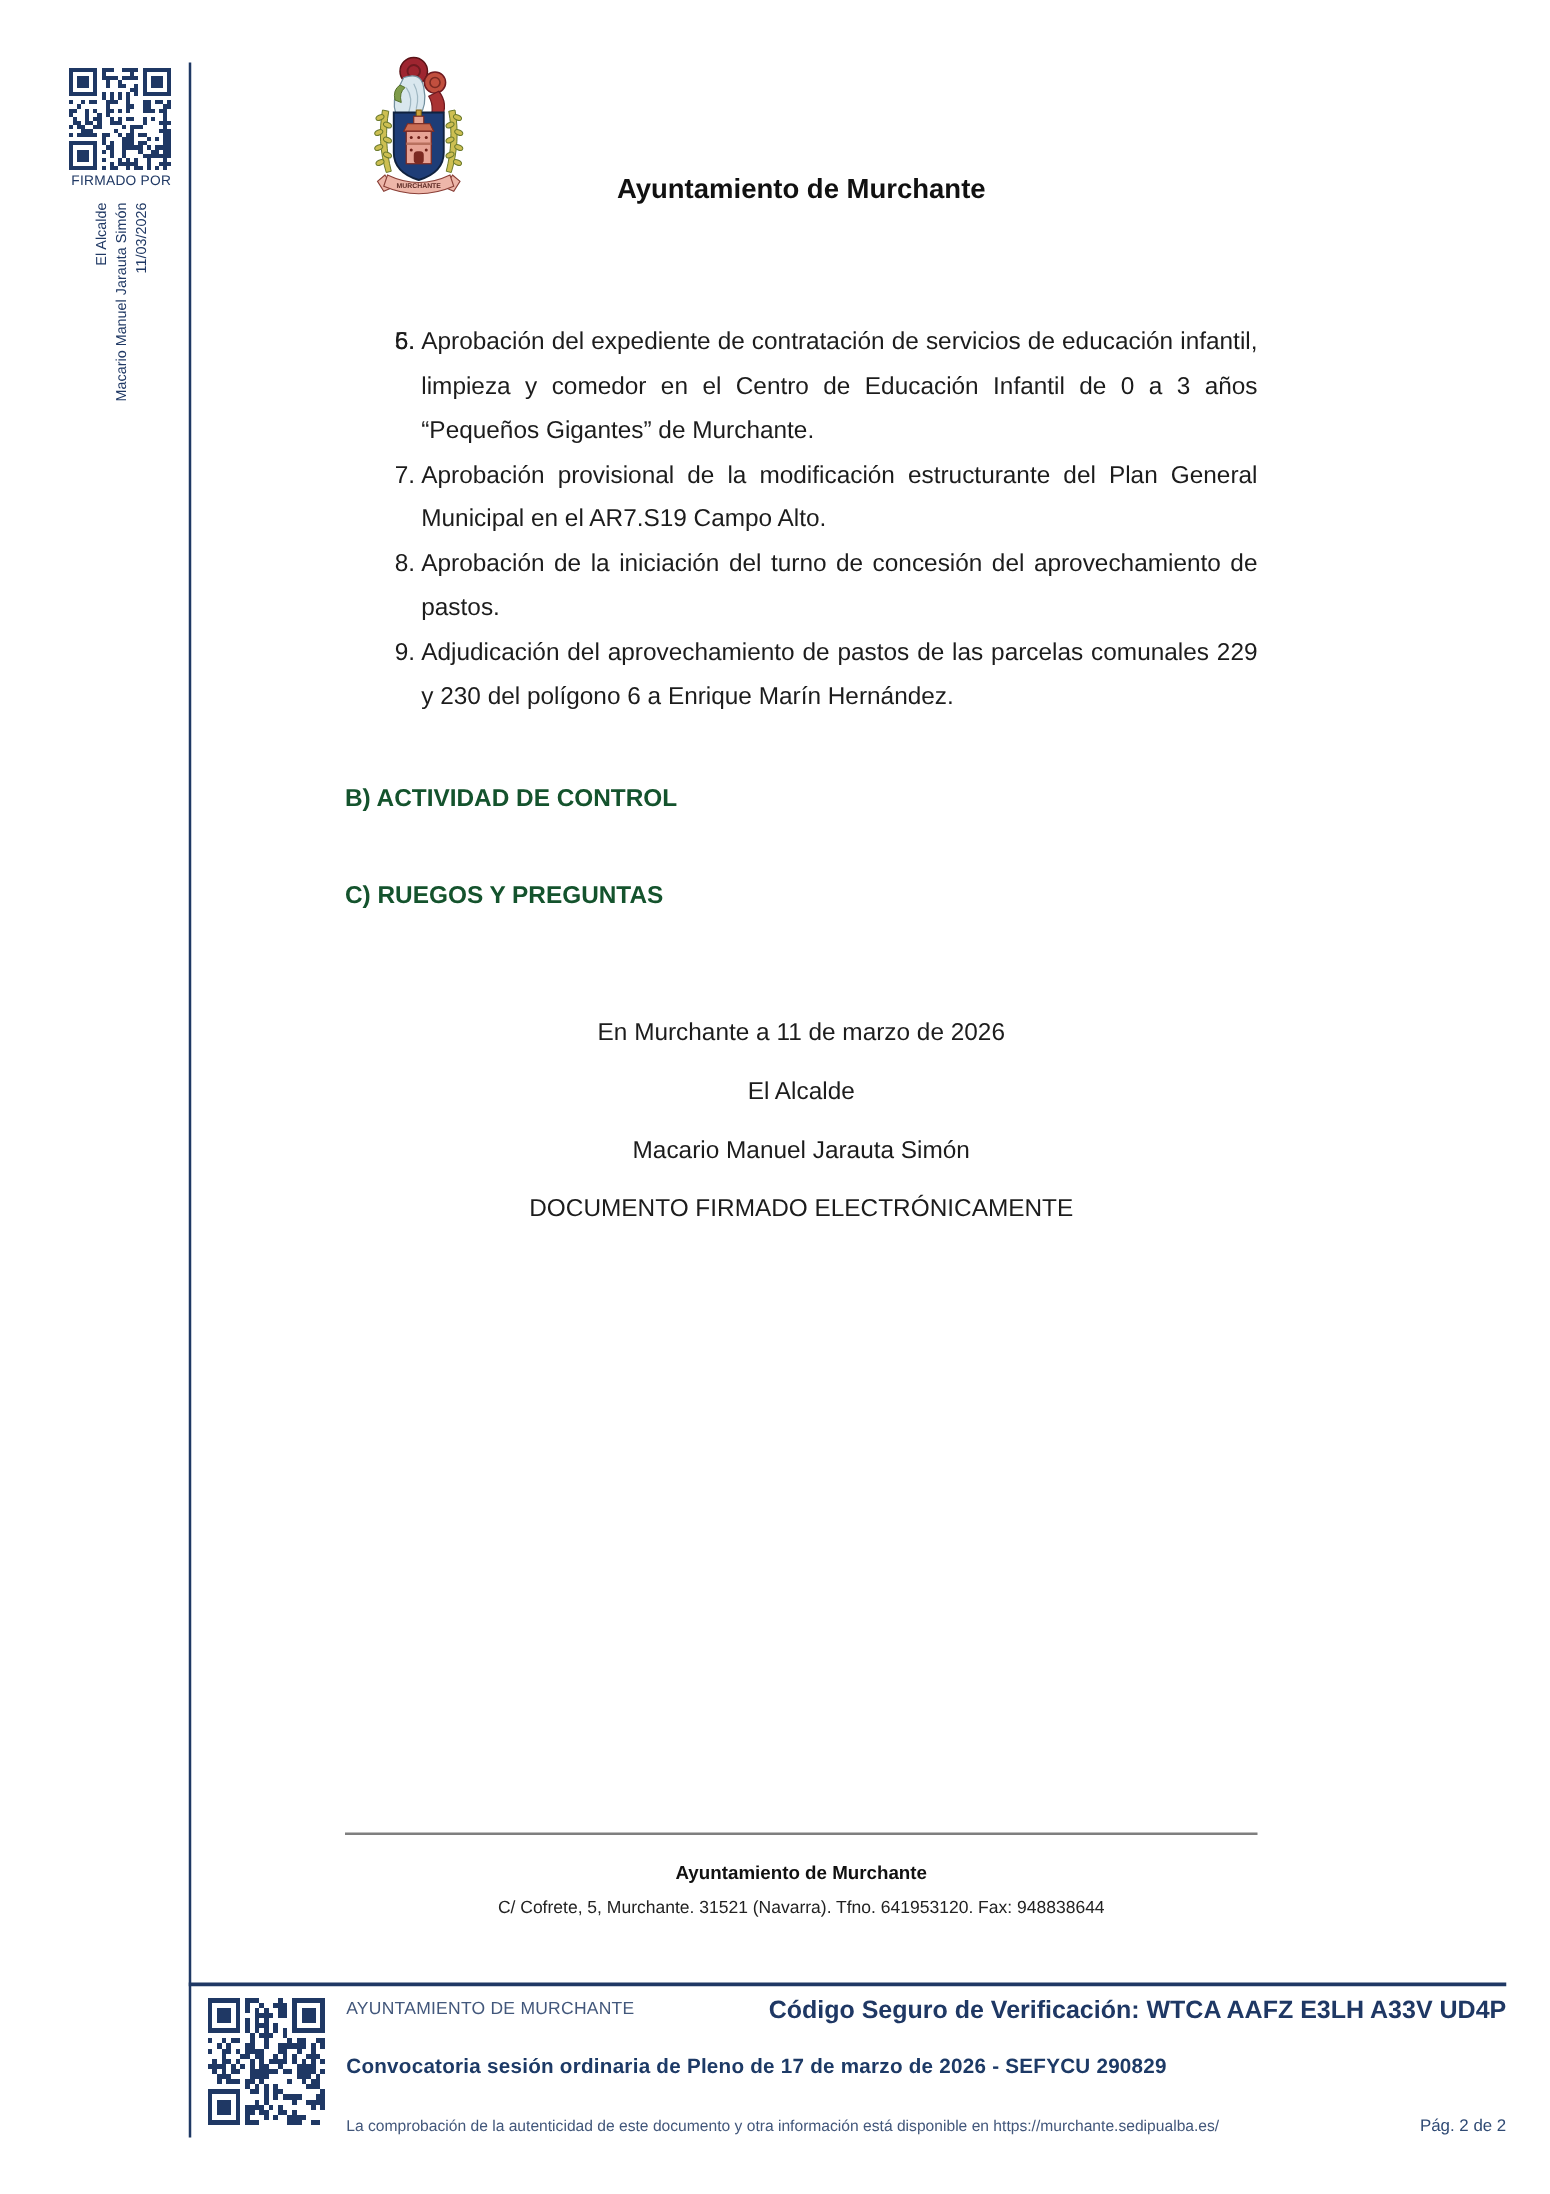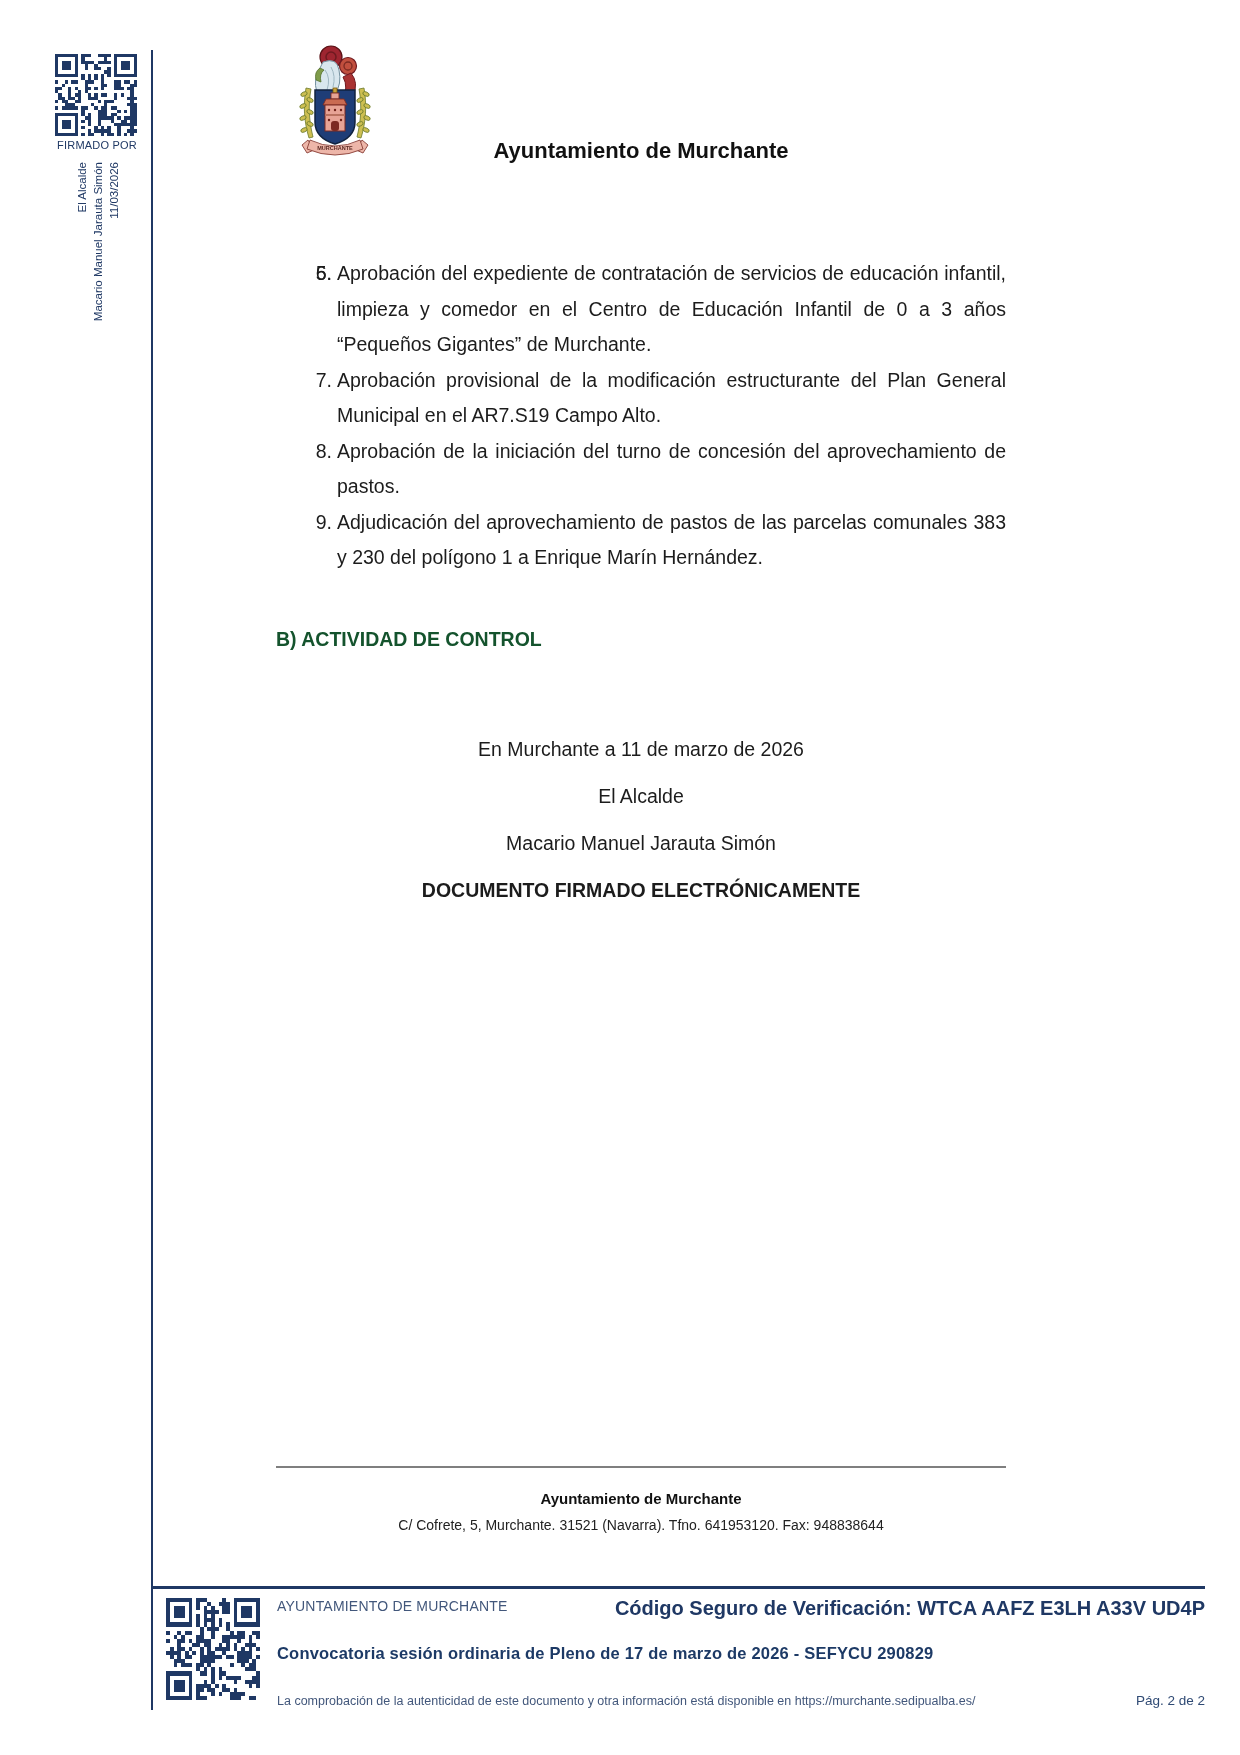--- a/index.html
+++ b/index.html
@@ -26,21 +26,21 @@
   .agenda-item{position:relative;padding-left:61px;text-align:justify;}
   .agenda-item .num{position:absolute;left:28px;top:0;width:28px;text-align:right;}
   .section-heading{font-weight:bold;color:#14532d;}
   .heading-b{margin-top:46.5px;}
   .item10{position:relative;padding-left:72px;text-indent:65px;text-align:justify;margin-top:11.5px;}
   .item10 .num10{position:absolute;left:74px;top:0;text-indent:0;}
   .heading-c{margin-top:41.5px;}
   .center-line{text-align:center;}
   .closing-place{margin-top:74px;}
   .closing-sp{margin-top:11.5px;}
-  .closing-bold{margin-top:11.5px;font-weight:bold;}
+  .closing-bold{margin-top:11.5px;font-weight:normal;}
   
   .foot-rule{position:absolute;left:276px;top:1466px;width:730px;height:2px;background:#7f7f7f;}
   .foot-org{position:absolute;left:276px;top:1490px;width:730px;text-align:center;
     font-size:15px;font-weight:bold;color:#111;}
   .foot-addr{position:absolute;left:276px;top:1517px;width:730px;text-align:center;
     font-size:14px;color:#222;}
   
   .bar-rule{position:absolute;left:151px;top:1586px;width:1054px;height:2.5px;background:var(--navy,#1f3864);}
   .ver-qr{position:absolute;left:166px;top:1598px;width:94px;height:102px;}
   .bar-org{position:absolute;left:277px;top:1598px;font-size:14px;color:#42577b;letter-spacing:.2px;}
@@ -432,26 +432,27 @@
     <div class="agenda-item">
       <span class="num">7.</span>
       <span>Aprobación provisional de la modificación estructurante del Plan General Municipal en el AR7.S19 Campo Alto.</span>
     </div>
     <div class="agenda-item">
       <span class="num">8.</span>
       <span>Aprobación de la iniciación del turno de concesión del aprovechamiento de pastos.</span>
     </div>
     <div class="agenda-item">
       <span class="num">9.</span>
-      <span>Adjudicación del aprovechamiento de pastos de las parcelas comunales 383 y 230 del polígono 1 a Enrique Marín Hernández.</span>
+      <span>Adjudicación del aprovechamiento de pastos de las parcelas comunales 229 y 230 del polígono 6 a Enrique Marín Hernández.</span>
     </div>
 
     <div class="section-heading heading-b">B) ACTIVIDAD DE CONTROL</div>
 
 
+    <div class="section-heading heading-c">C) RUEGOS Y PREGUNTAS</div>
 
     <div class="center-line closing-place">En Murchante a 11 de marzo de 2026</div>
     <div class="center-line closing-sp">El Alcalde</div>
     <div class="center-line closing-sp">Macario Manuel Jarauta Simón</div>
     <div class="center-line closing-bold">DOCUMENTO FIRMADO ELECTRÓNICAMENTE</div>
   </div>
 
   <div class="foot-rule"></div>
   <div class="foot-org">Ayuntamiento de Murchante</div>
   <div class="foot-addr">C/ Cofrete, 5, Murchante. 31521 (Navarra). Tfno. 641953120. Fax: 948838644</div>

